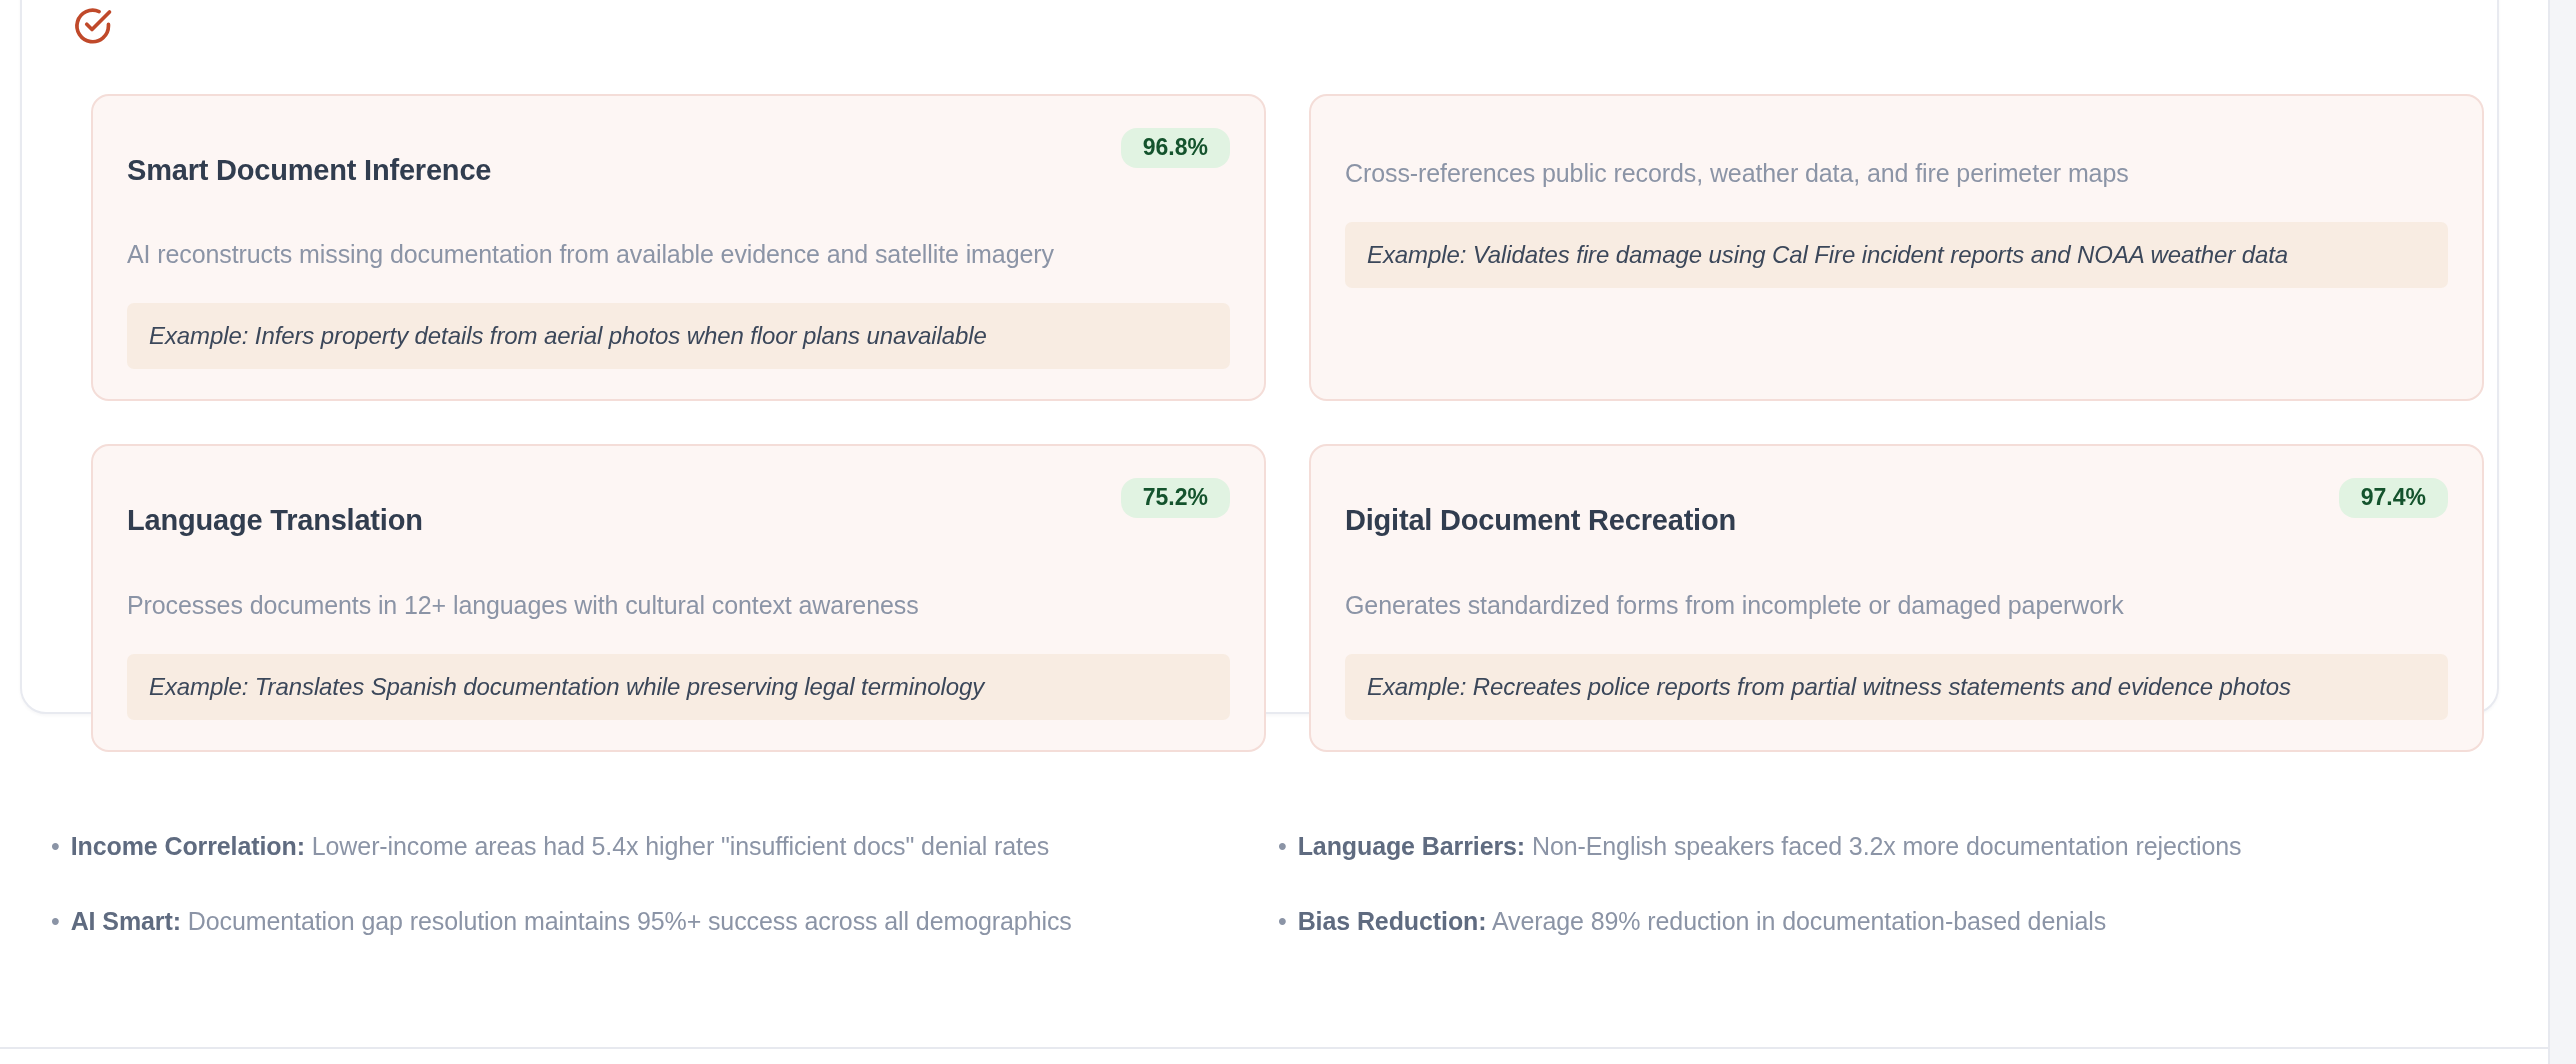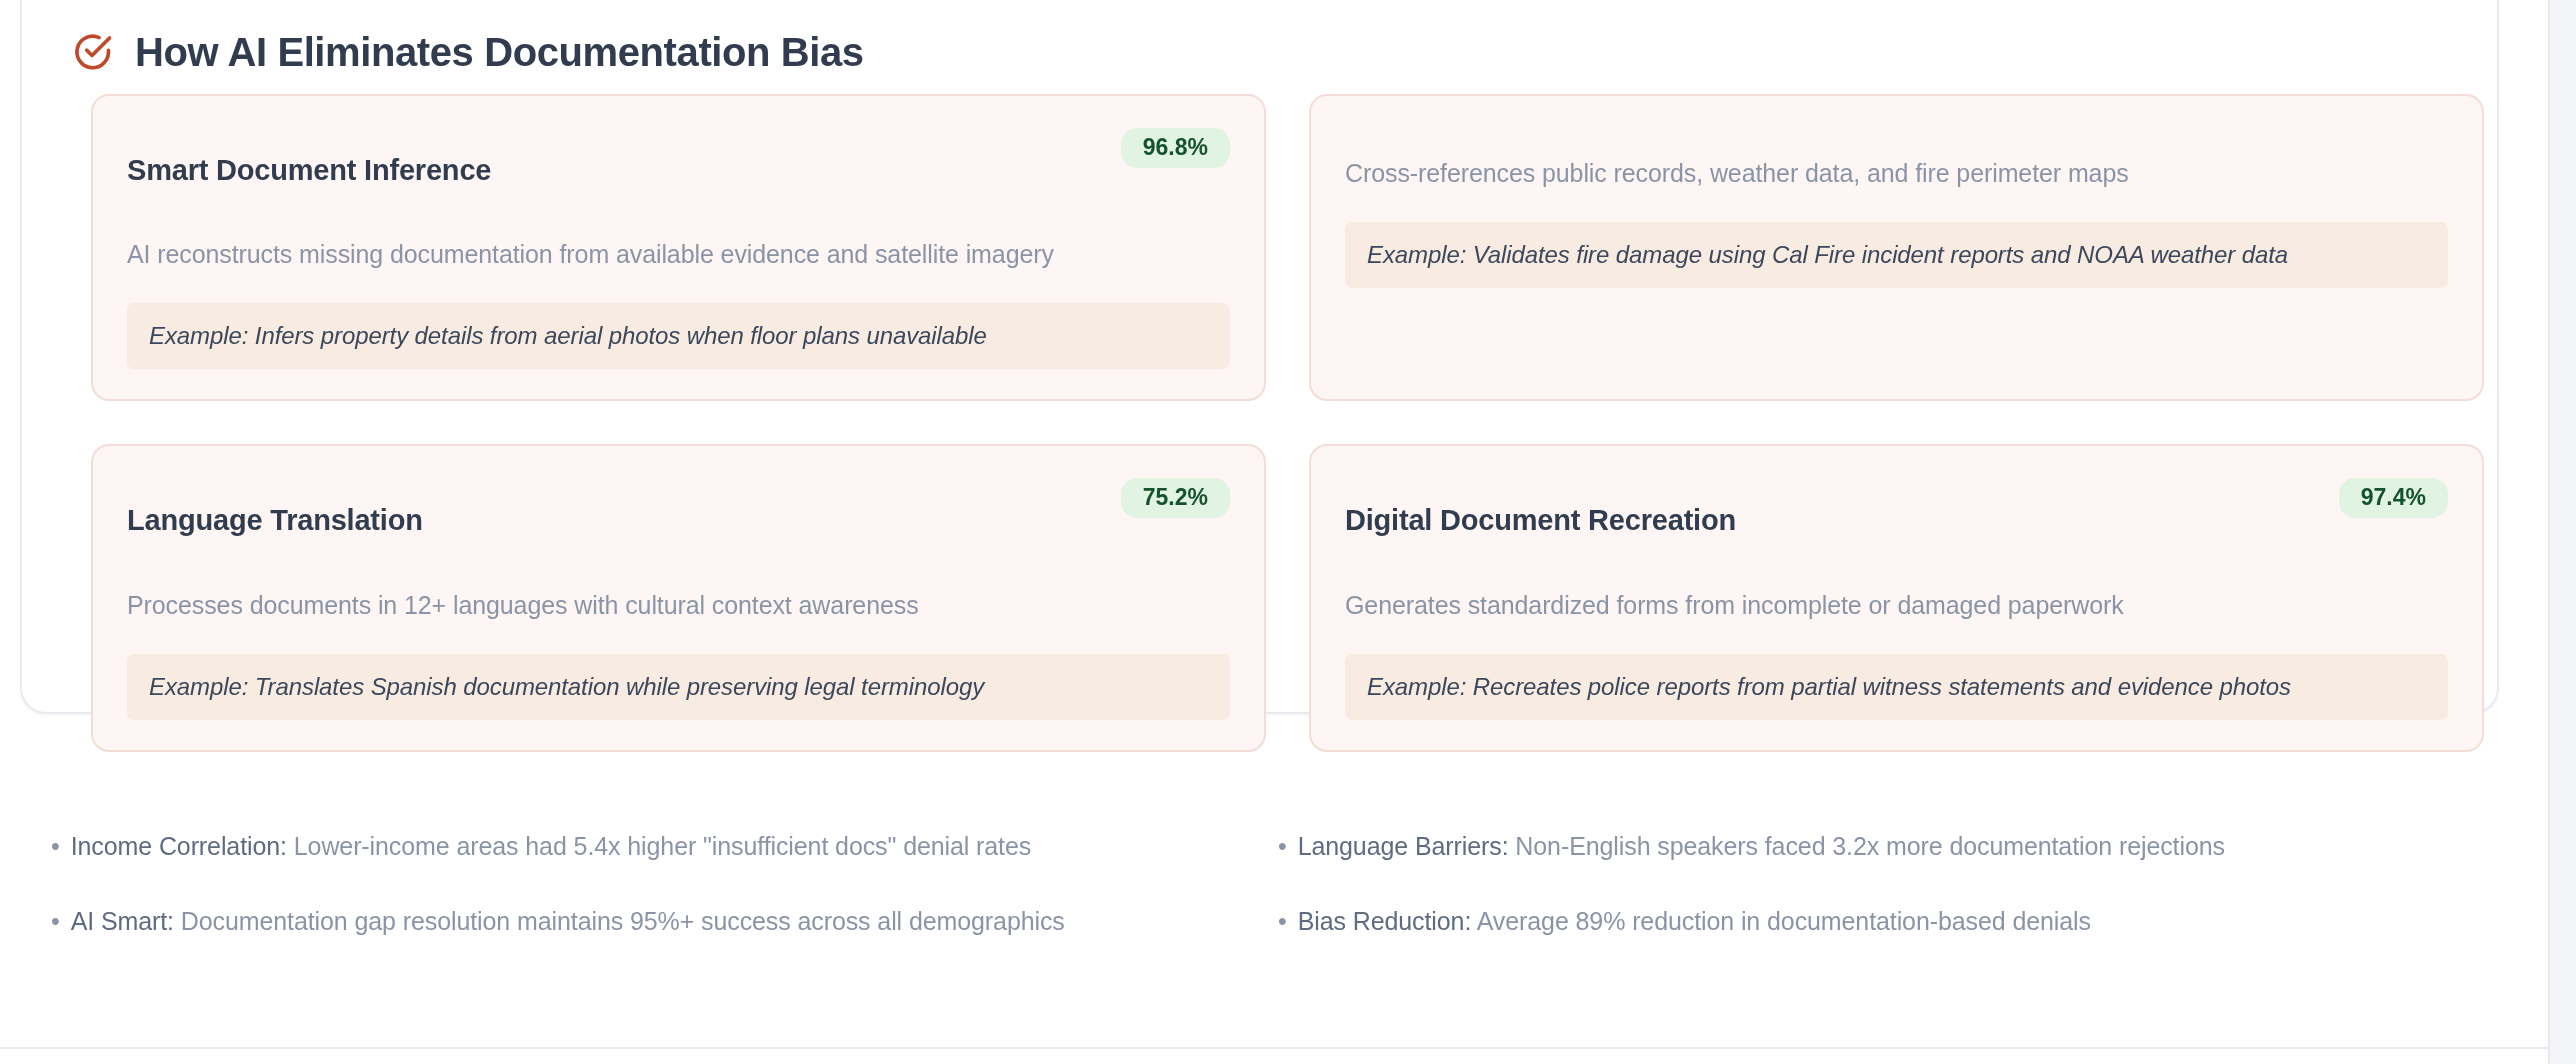--- a/index.html
+++ b/index.html
@@ -177,21 +177,21 @@
     gap: 11px;
   }
   .insight-bullet {
     color: #8b94a6;
     font-size: 25px;
     line-height: 1;
     flex: 0 0 auto;
   }
   .insight-body { display: inline; }
   .insight-label {
-    font-weight: 400;
+    font-weight: 700;
     color: #5f6b80;
     margin-top: 20px;
   }
   .insight-text { color: #8b94a6; text-align: right; }
 
   .bottom-divider {
     position: absolute;
     left: 0;
     top: 1047px;
     width: 2548px;
@@ -208,21 +208,20 @@
 
     <section class="feature-panel">
 
       <header class="panel-header">
         <span class="check-circle-icon">
           <svg width="42" height="42" viewBox="0 0 24 24" fill="none" stroke="#c0492a" stroke-width="2.1" stroke-linecap="round" stroke-linejoin="round">
             <path d="M21.4 11.1V12a9 9 0 1 1-5.33-8.23"></path>
             <path d="M22 4 12 14.02l-3-3"></path>
           </svg>
         </span>
-        <h1 class="panel-title">How AI Eliminates Documentation Bias</h1>
       </header>
 
       <div class="feature-grid">
 
         <article class="feature-card">
           <div class="card-top">
             <h2 class="card-title">Smart Document Inference</h2>
             <span class="accuracy-badge">96.8%</span>
           </div>
           <p class="card-desc">AI reconstructs missing documentation from available evidence and satellite imagery</p>

